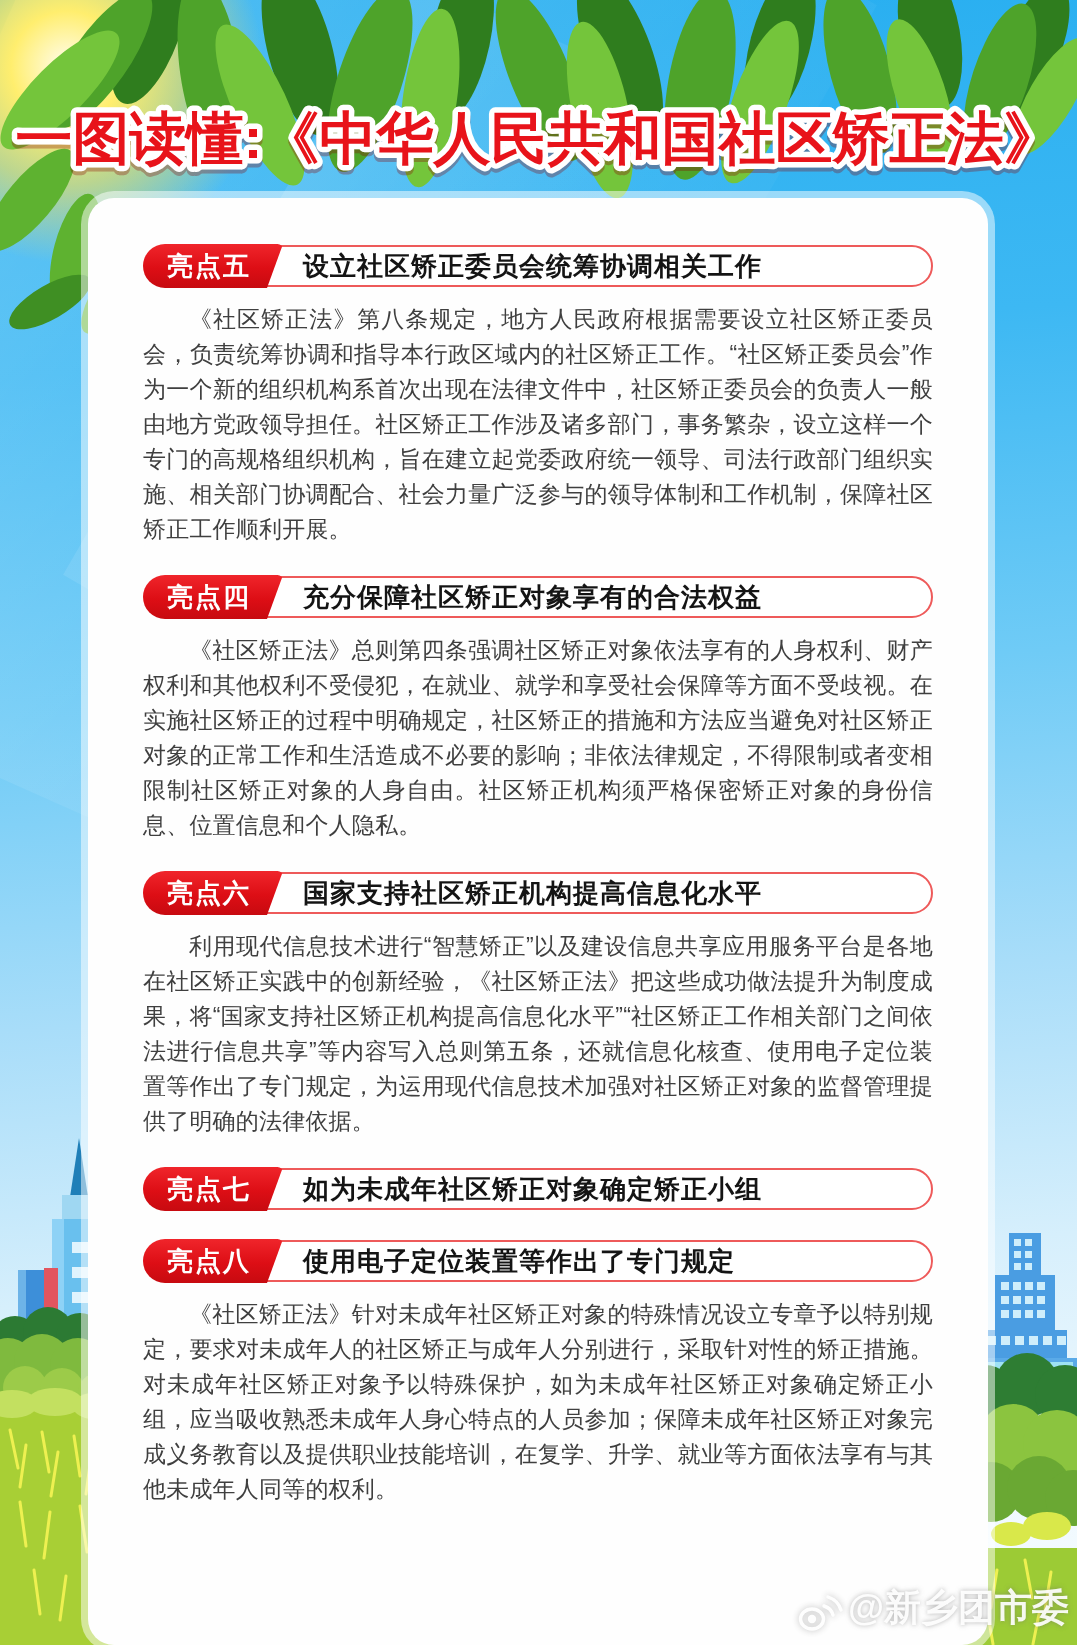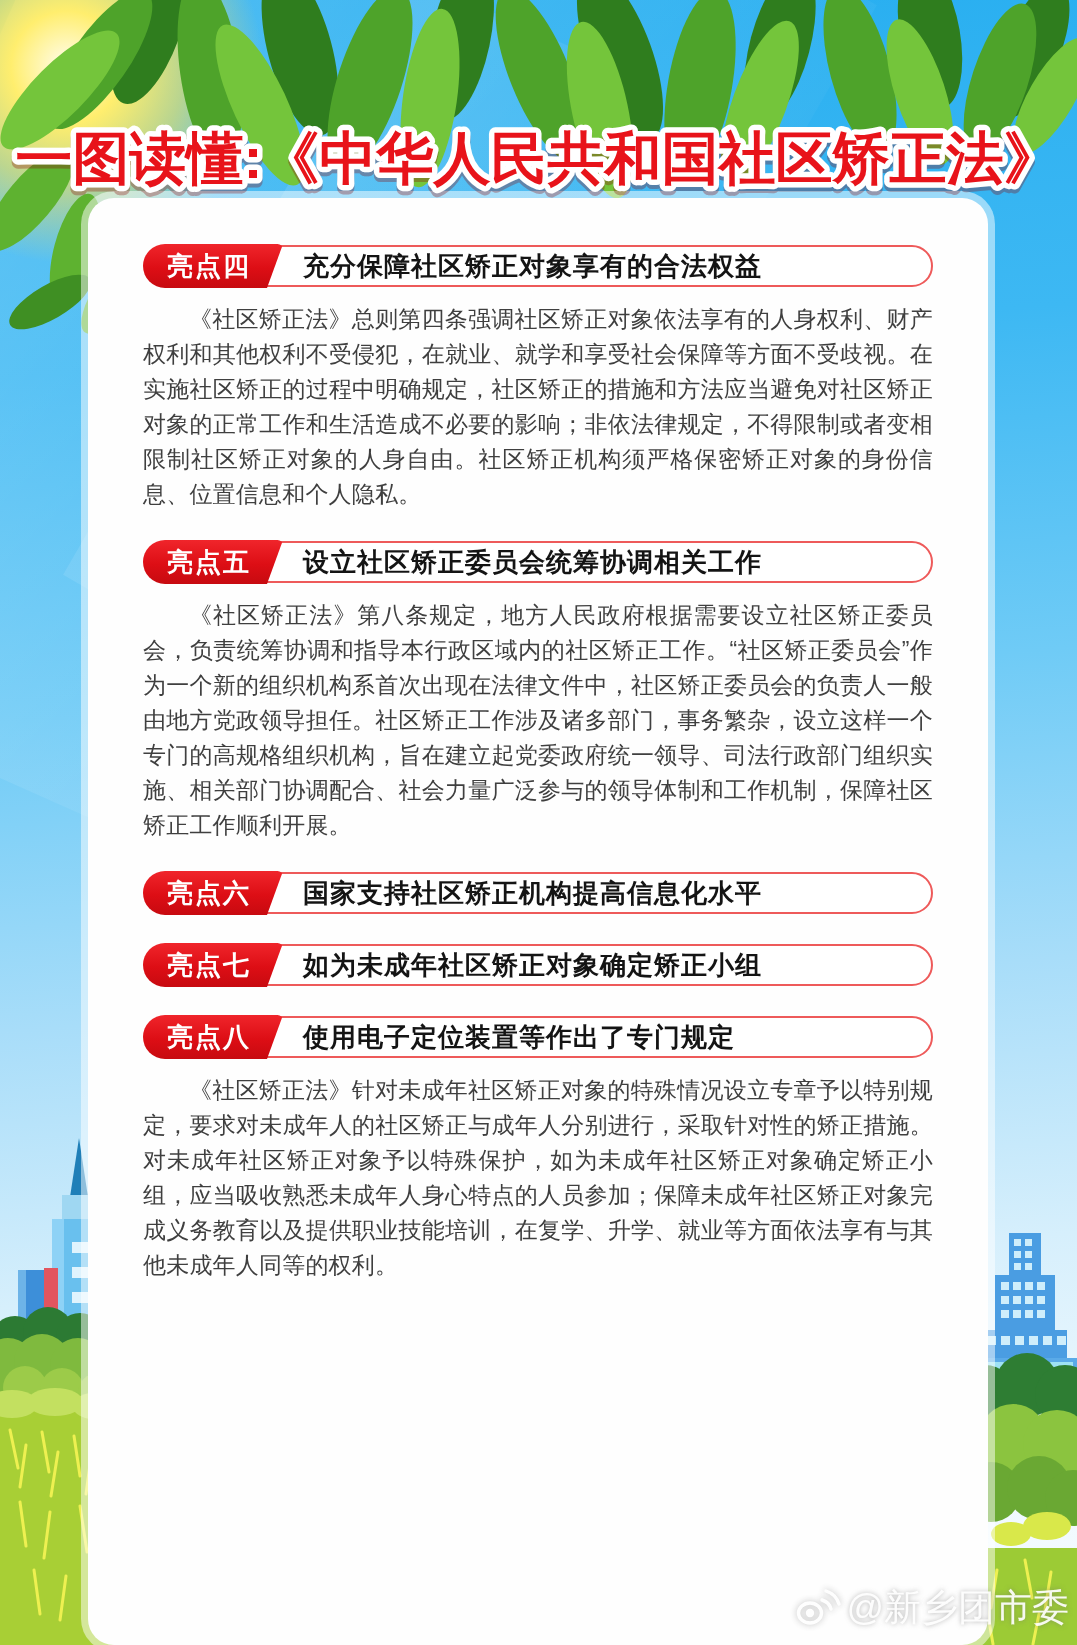--- a/index.html
+++ b/index.html
@@ -19,21 +19,21 @@
   }
   .ray1{left:-120px;top:-80px;width:620px;height:900px;transform:rotate(24deg);}
   .ray2{left:260px;top:-160px;width:420px;height:900px;transform:rotate(30deg);opacity:.6;}
   .sun{
     position:absolute;left:-95px;top:-95px;width:360px;height:360px;z-index:2;
     background:radial-gradient(circle at 45% 45%,#fffdf0 0%,#ffee6e 20%,
                rgba(255,228,78,.6) 42%,rgba(255,228,78,0) 70%);
   }
   .deco{position:absolute;pointer-events:none;}
   
-  .title-wrap{position:absolute;left:0;top:100px;width:901px;height:120px;z-index:6;}
+  .title-wrap{position:absolute;left:0;top:80px;width:901px;height:120px;z-index:6;}
   .title-wrap svg{display:block;filter:drop-shadow(0 4px 0 rgba(140,0,0,.30));}
   
   .card{
     position:absolute;left:88px;top:198px;width:900px;height:1447px;z-index:5;
     background:#fefefe;border-radius:26px;box-sizing:border-box;
     padding:46px 55px 0 55px;overflow:hidden;
     box-shadow:0 0 0 7px rgba(255,255,255,.5);
   }
   .section{margin-bottom:28px;}
   .section-header{display:flex;align-items:center;height:44px;position:relative;}
@@ -50,22 +50,22 @@
     display:flex;align-items:center;padding-left:44px;
     font-size:26px;font-weight:700;color:#141414;letter-spacing:1px;
   }
   .para{
     margin:14px 0 0 0;font-size:23px;line-height:35px;color:#3f3f3f;
     text-align:justify;text-indent:2em;letter-spacing:.2px;
   }
   
   .watermark{
     position:absolute;right:8px;bottom:12px;z-index:9;
-    display:flex;gap:4px;
-    color:rgba(255,255,255,.92);font-size:37px;font-weight:400;
+    display:flex;align-items:flex-end;gap:4px;
+    color:rgba(255,255,255,.92);font-size:37px;font-weight:700;
     text-shadow:0 0 5px rgba(110,110,110,.55);
   }
   .watermark svg{opacity:.92;filter:drop-shadow(0 0 3px rgba(110,110,110,.5));}
 </style>
 </head>
 <body>
 
 <div class="sky"></div>
 <div class="ray ray1"></div>
 <div class="ray ray2"></div>
@@ -231,39 +231,40 @@
     <path d="M104 342 l-6 38"></path>
       <path d="M40 380 l6 34"></path>
       <path d="M92 384 l-6 30"></path>
   </g>
 </svg>
 
 <div class="card">
 
   <div class="section">
     <div class="section-header">
+      <div class="badge">亮点五</div>
+      <div class="bar">设立社区矫正委员会统筹协调相关工作</div>
+    </div>
+    <p class="para">《社区矫正法》第八条规定，地方人民政府根据需要设立社区矫正委员会，负责统筹协调和指导本行政区域内的社区矫正工作。“社区矫正委员会”作为一个新的组织机构系首次出现在法律文件中，社区矫正委员会的负责人一般由地方党政领导担任。社区矫正工作涉及诸多部门，事务繁杂，设立这样一个专门的高规格组织机构，旨在建立起党委政府统一领导、司法行政部门组织实施、相关部门协调配合、社会力量广泛参与的领导体制和工作机制，保障社区矫正工作顺利开展。</p>
+  </div>
+
+  <div class="section">
+    <div class="section-header">
       <div class="badge">亮点四</div>
       <div class="bar">充分保障社区矫正对象享有的合法权益</div>
     </div>
     <p class="para">《社区矫正法》总则第四条强调社区矫正对象依法享有的人身权利、财产权利和其他权利不受侵犯，在就业、就学和享受社会保障等方面不受歧视。在实施社区矫正的过程中明确规定，社区矫正的措施和方法应当避免对社区矫正对象的正常工作和生活造成不必要的影响；非依法律规定，不得限制或者变相限制社区矫正对象的人身自由。社区矫正机构须严格保密矫正对象的身份信息、位置信息和个人隐私。</p>
   </div>
 
   <div class="section">
     <div class="section-header">
-      <div class="badge">亮点五</div>
-      <div class="bar">设立社区矫正委员会统筹协调相关工作</div>
-    </div>
-    <p class="para">《社区矫正法》第八条规定，地方人民政府根据需要设立社区矫正委员会，负责统筹协调和指导本行政区域内的社区矫正工作。“社区矫正委员会”作为一个新的组织机构系首次出现在法律文件中，社区矫正委员会的负责人一般由地方党政领导担任。社区矫正工作涉及诸多部门，事务繁杂，设立这样一个专门的高规格组织机构，旨在建立起党委政府统一领导、司法行政部门组织实施、相关部门协调配合、社会力量广泛参与的领导体制和工作机制，保障社区矫正工作顺利开展。</p>
-  </div>
-
-  <div class="section">
-    <div class="section-header">
       <div class="badge">亮点六</div>
       <div class="bar">国家支持社区矫正机构提高信息化水平</div>
     </div>
+    <p class="para">利用现代信息技术进行“智慧矫正”以及建设信息共享应用服务平台是各地在社区矫正实践中的创新经验，《社区矫正法》把这些成功做法提升为制度成果，将“国家支持社区矫正机构提高信息化水平”“社区矫正工作相关部门之间依法进行信息共享”等内容写入总则第五条，还就信息化核查、使用电子定位装置等作出了专门规定，为运用现代信息技术加强对社区矫正对象的监督管理提供了明确的法律依据。</p>
   </div>
 
   <div class="section">
     <div class="section-header">
       <div class="badge">亮点七</div>
       <div class="bar">如为未成年社区矫正对象确定矫正小组</div>
     </div>
   </div>
 
   <div class="section">

